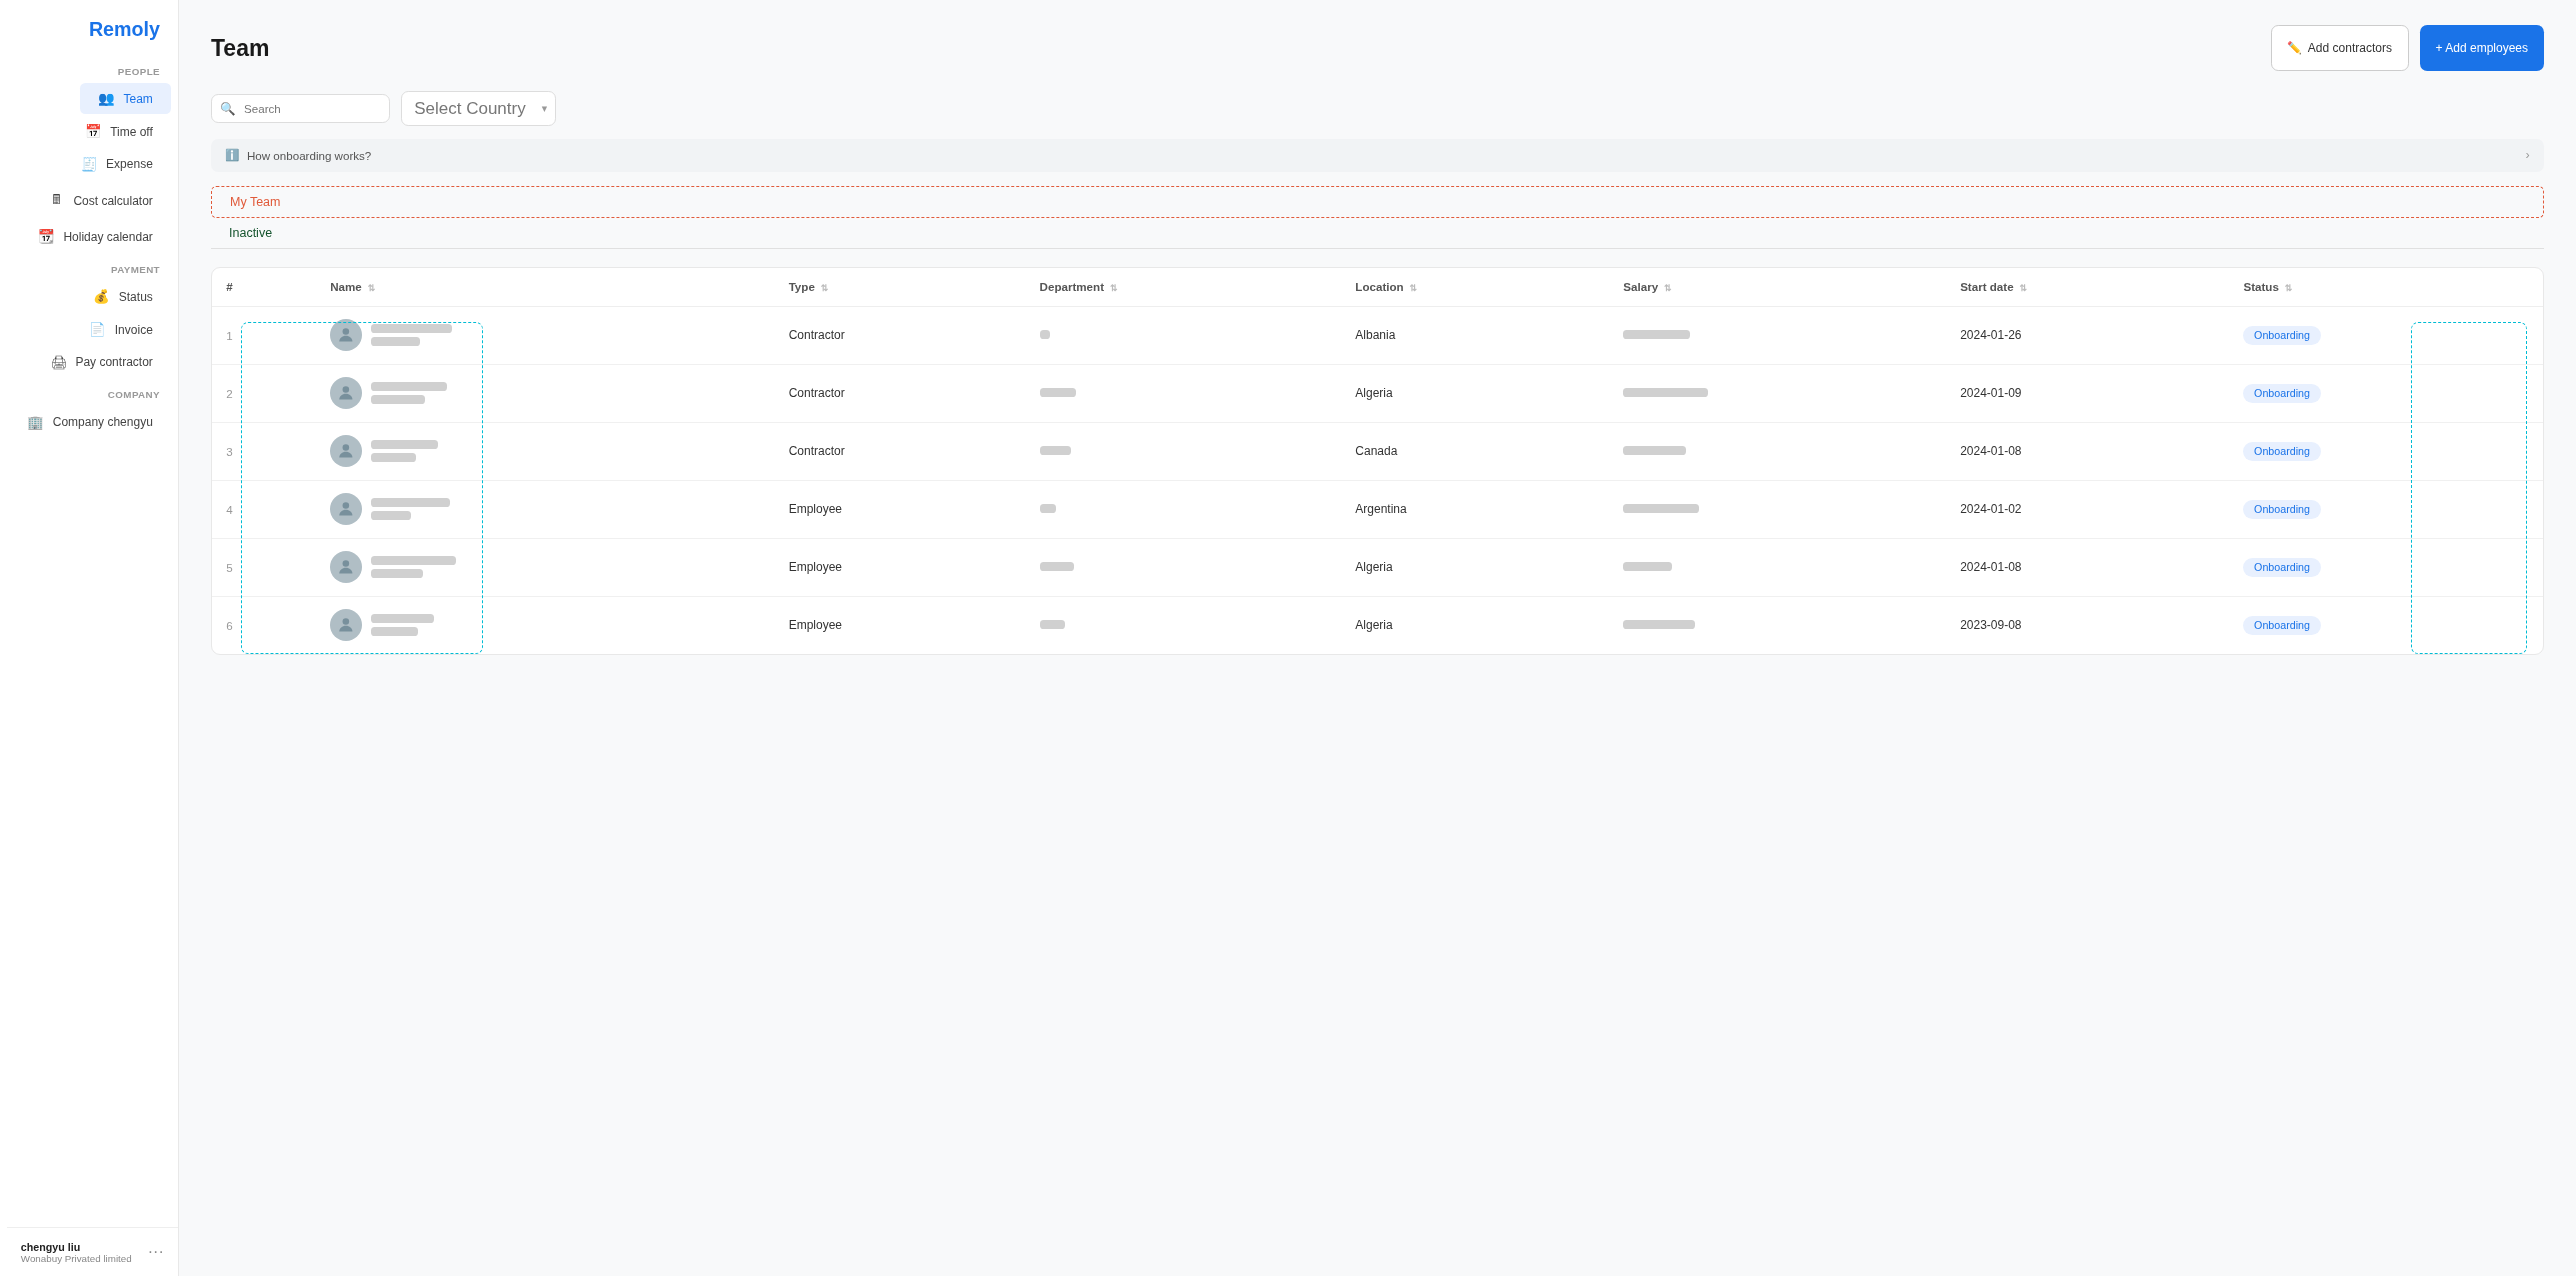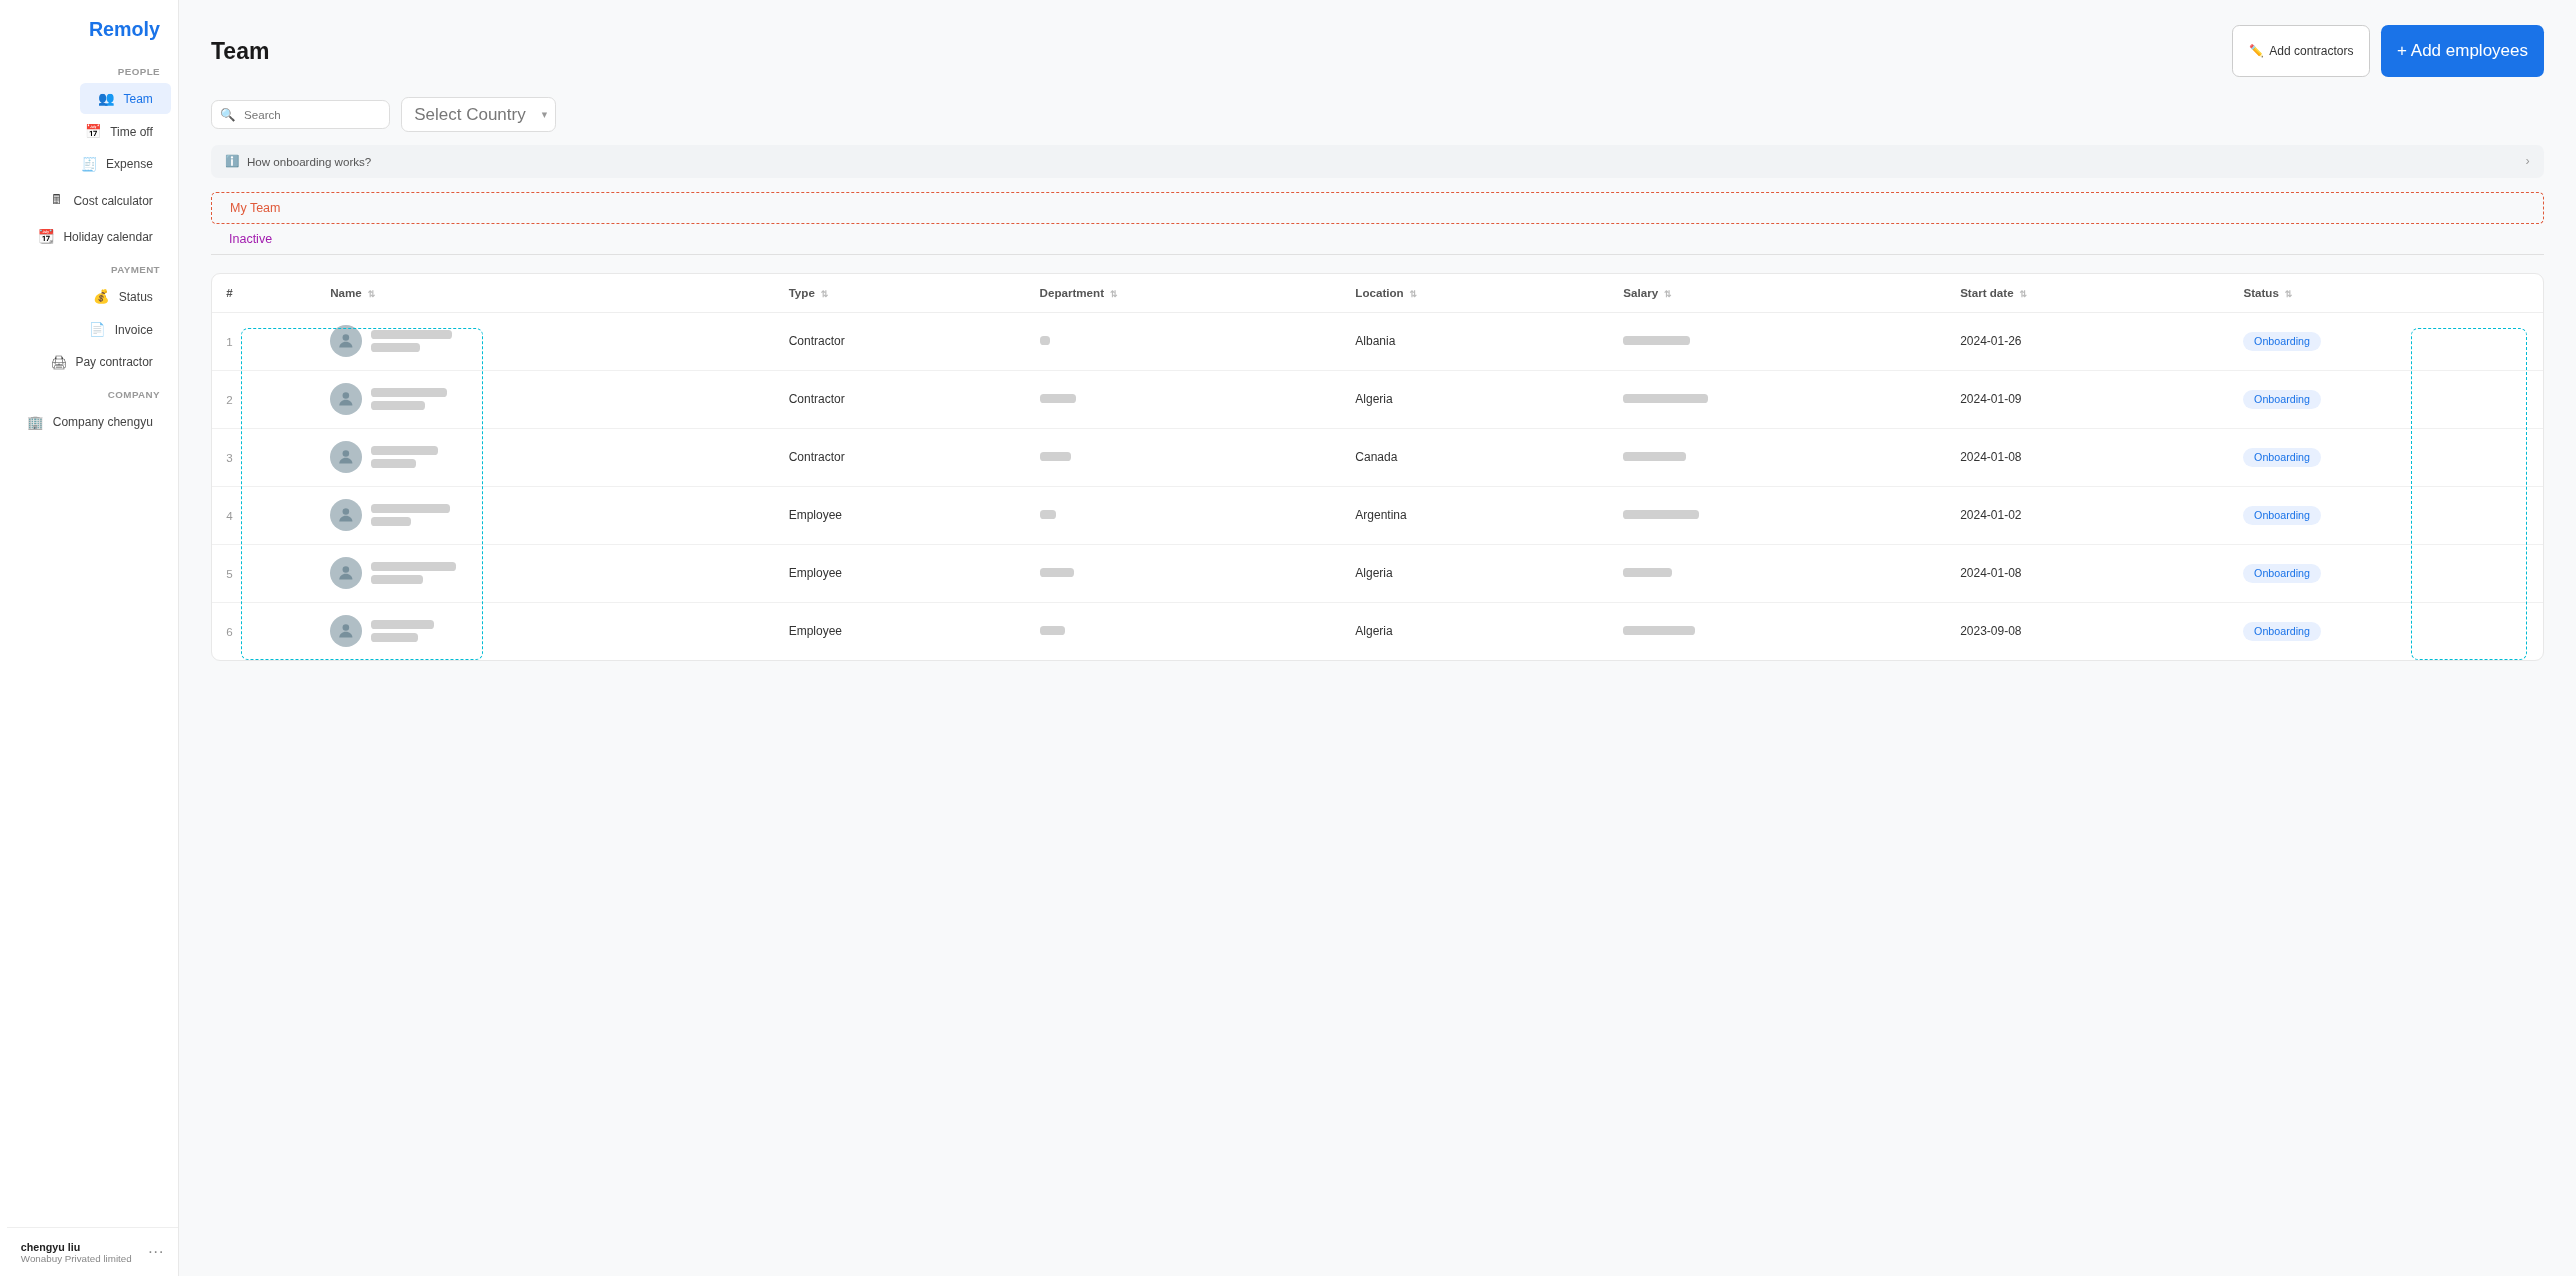--- a/index.html
+++ b/index.html
@@ -97,21 +97,21 @@
       font-weight: 500;
     }
     .btn-employees {
       display: flex;
       align-items: center;
       gap: 5.4px;
       padding: 16px 16px;
       border: none;
       border-radius: 7.2px;
       background: #1a73e8;
-      font-size: 17px;
+      font-size: 12px;
       color: #fff;
       cursor: pointer;
       font-weight: 500;
     }
 
     
     .filters-row {
       display: flex;
       gap: 10.7px;
       margin-bottom: 12.5px;
@@ -187,21 +187,21 @@
     .tabs-row {
       display: flex;
       gap: 0;
       margin-bottom: 18px;
       border-bottom: 0.9px solid #e0e0e0;
       flex-direction: column;
     }
     .tab {
       padding: 8px 18px;
       font-size: 12.5px;
-      color: #a21caf;
+      color: #14532d;
       cursor: pointer;
       border-bottom: 1.8px solid transparent;
       margin-bottom: -0.9px;
     }
     .tab.active-tab {
       color: #e05a3a;
       border: 1.8px dashed #e05a3a;
       border-radius: 5.4px;
       border-bottom: 1.8px dashed #e05a3a;
       margin-bottom: -0.9px;

